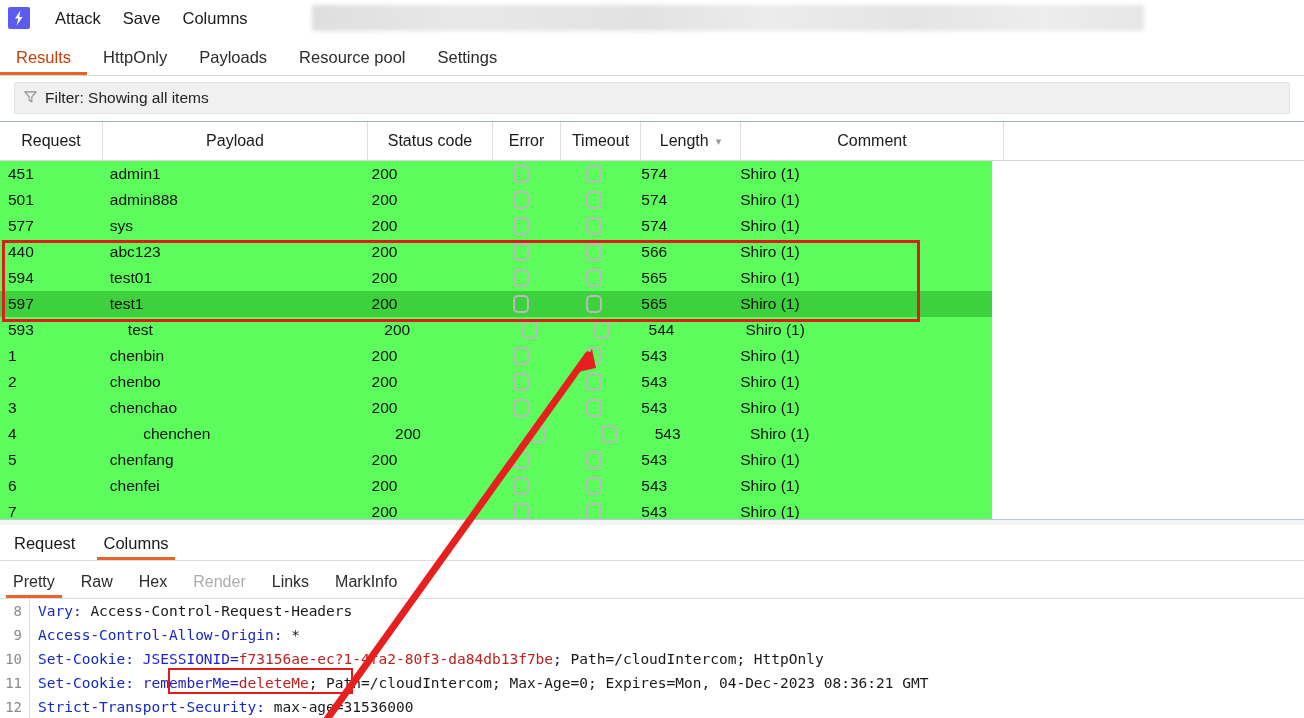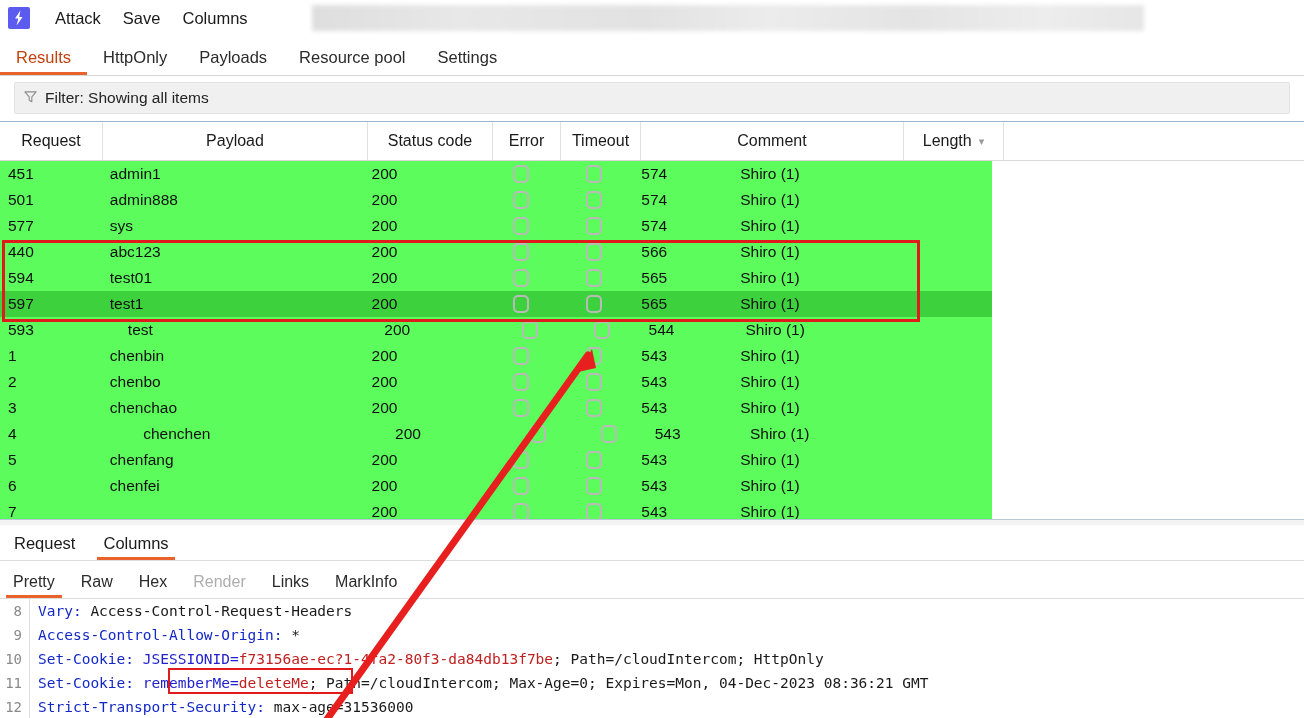--- a/index.html
+++ b/index.html
@@ -196,25 +196,25 @@
   </div>
 </div>
 
 <div id="results-wrap">
   <div id="thead">
     <div class="th c-req">Request</div>
     <div class="th c-pay">Payload</div>
     <div class="th c-stat">Status code</div>
     <div class="th c-err">Error</div>
     <div class="th c-tmo">Timeout</div>
-    <div class="th c-com">Comment</div>
     <div class="th c-len">
       <span>Length</span>
       <span class="sortglyph">▾</span>
     </div>
+    <div class="th c-com">Comment</div>
     <div class="th c-tail"></div>
   </div>
   <div id="tbody">
       <div class="trow">
         <div class="td left" style="width: 103px;">451</div>
         <div class="td left" style="width: 265px;">admin1</div>
         <div class="td left" style="width: 125px;">200</div>
         <div class="td center" style="width: 68px;">
           <span class="cb"></span>
         </div>

